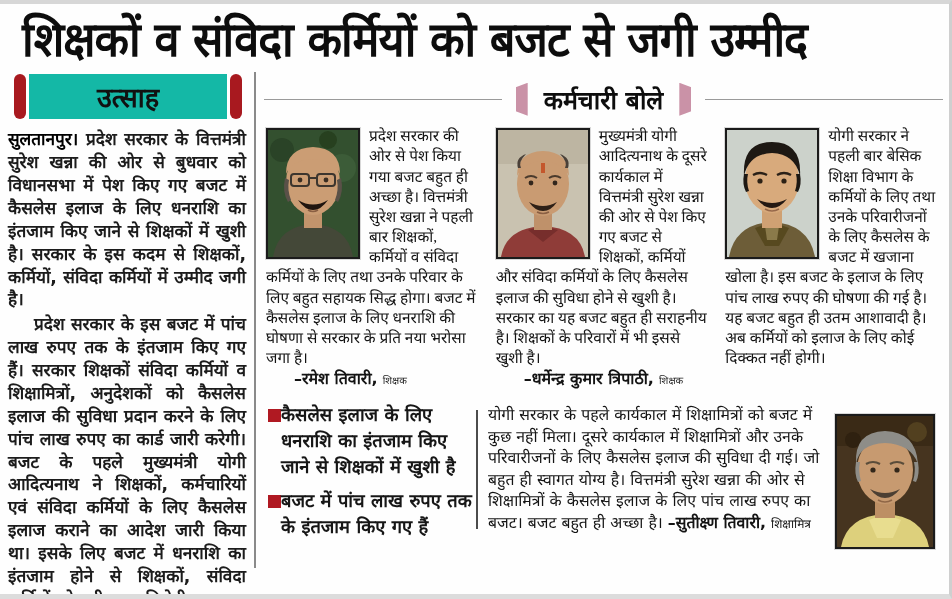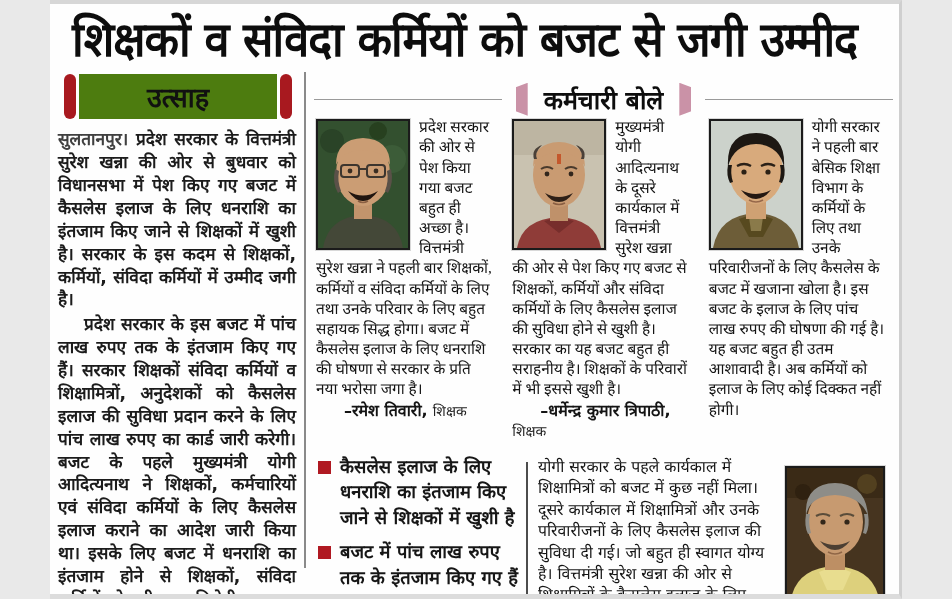--- a/index.html
+++ b/index.html
@@ -1,65 +1,65 @@
 <!DOCTYPE html>
 <html lang="hi"><head>
 <meta charset="utf-8">
 <style>
   html,body { margin:0; padding:0; background:#e9e9e9; }
   .page {
-    width:852px; height:599px; margin:0 auto; background:#fefefe;
+    width:952px; height:599px; margin:0 auto; background:#fefefe;
     font-family:"DejaVu Sans", sans-serif; color:#141414;
     position:relative; overflow:hidden; box-sizing:border-box;
     border-top:4px solid #d7d7d7; border-right:3px solid #cfcfcf; border-bottom:5px solid #dcdcdc;
   }
   
   .headline {
     margin:0; padding:6px 6px 2px 22px;
     font-size:45px; line-height:1.25; font-weight:900; letter-spacing:-1px;
     color:#0d0d0d; white-space:nowrap; transform:scaleY(1.06); transform-origin:top left;
   }
   
   .content { display:flex; padding:4px 4px 0 8px; height:500px; box-sizing:border-box; }
   .left-col { width:248px; flex:none; padding-right:8px; border-right:2px solid #8a8a8a; box-sizing:border-box; }
   .tag-row { display:flex; align-items:stretch; height:45px; margin:2px 4px 9px 6px; }
   .tag-bar { width:12px; background:#a8191f; border-radius:7px; flex:none; }
   .tag-box {
-    flex:1; background:#4d7c0f; margin:0 3px; display:flex; align-items:center; justify-content:center;
+    flex:1; background:#14b8a6; margin:0 3px; display:flex; align-items:center; justify-content:center;
     font-size:27px; font-weight:900; color:#111;
   }
   .body-text { margin:0; font-size:17.2px; line-height:1.33; text-align:justify; font-weight:600; color:#1c1c1c; }
   .body-text + .body-text { text-indent:26px; margin-top:2px; }
-  .dateline { font-weight:900; color:#404040; }
+  .dateline { font-weight:900; color:#000000; }
   
   .right-area { flex:1; padding-left:8px; display:flex; flex-direction:column; box-sizing:border-box; }
-  .sec-header { display:flex; align-items:center; margin:10px 2px 1px 0;text-align:right; }
+  .sec-header { display:flex; align-items:center; margin:10px 2px 10px 0;text-align:right; }
   .sec-line { flex:1; height:1px; background:#9a9a9a; }
   .bracket { width:12px; height:33px; background:#ca92a7; margin:0 4px; flex:none; }
   .bracket.l { clip-path:polygon(0 14%, 100% 0, 100% 100%, 0 86%); margin-left:14px; }
   .bracket.r { clip-path:polygon(0 0, 100% 14%, 100% 86%, 0 100%); margin-right:14px; }
   .sec-title { font-size:25px; font-weight:900; margin:0 12px; color:#0d0d0d; white-space:nowrap; }
   
   .quotes-row { display:flex; }
   .quote-col { flex:1; padding:0 8px 0 2px; }
   .quote-col + .quote-col { padding-left:10px; }
   .qphoto {
     float:left; width:90px; height:127px; border:2px solid #1b1b1b; outline:1px solid #d8d8d8;
     margin:2px 9px 3px 0; background:#ddd;
   }
   .qphoto svg { display:block; width:100%; height:100%; }
   .qtext { margin:0; font-size:15.4px; line-height:1.31; font-weight:500; text-align:left;font-family:Liberation Serif, serif; }
   .qattr { margin:1px 0 0; font-size:16px; line-height:1.25; }
   .qattr .name { font-weight:900;margin-left:28px; }
-  .qattr .role { font-weight:500; font-size:14px; color:#222; }
+  .qattr .role { font-weight:500; font-size:10px; color:#222; }
   .quote-col.third .qattr { text-align:right; padding-right:4px; }
   
   .bottom-row { display:flex; margin-top:13px; }
   .highlights { width:204px; flex:none; padding-left:4px; }
-  .hl-item { display:flex; gap:9px; font-size:18.3px; font-weight:800; line-height:1.4; margin-bottom:9px; color:#161616; }
+  .hl-item { display:flex; font-size:18.3px; font-weight:800; line-height:1.4; margin-bottom:9px; color:#161616; }
   .hl-bullet { width:13px; height:13px; background:#b01922; margin-top:7px; flex:none; }
   .bottom-vline { width:2px; background:#4c4c4c; margin:8px 10px 20px 4px; flex:none; }
   .bottom-quote { flex:1; font-size:15.8px; line-height:1.36; font-weight:500; padding-top:2px; }
   .bottom-quote .name { font-weight:900; }
   .bottom-quote .role { font-weight:400; font-size:12px; }
   .photo4 {
     width:96px; height:131px; border:2px solid #1b1b1b; outline:1px solid #d8d8d8;
     margin:12px 10px 0 12px; flex:none; background:#ddd;
   }
   .photo4 svg { display:block; width:100%; height:100%; }

